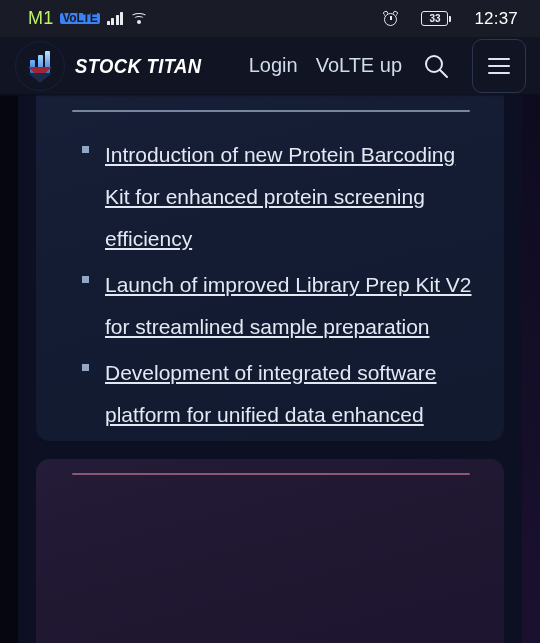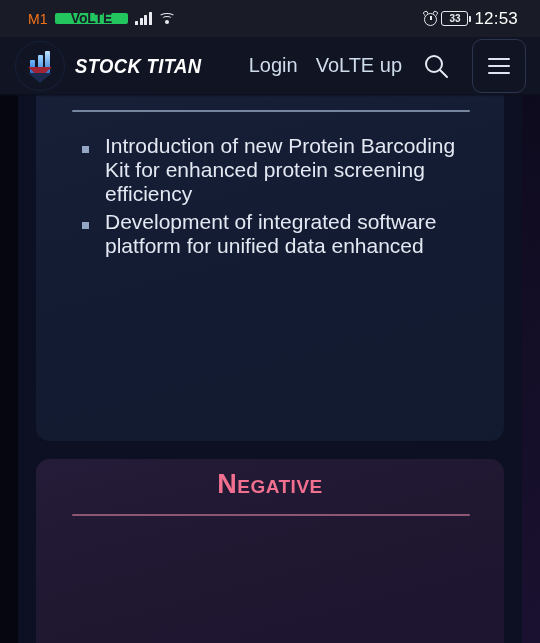--- a/index.html
+++ b/index.html
@@ -22,26 +22,26 @@
     position:absolute; top:0; left:0;
     width:540px; height:37px;
     background:#191c26;
     display:flex; align-items:center;
     padding:0 14px;
     color:#e8eaf0;
     font-size:15px;
     z-index:40;
   }
   .sb-left { display:flex; align-items:center; gap:7px; padding-left:14px; }
-  .sb-right { margin-left:auto; display:flex; align-items:center; gap:3px; padding-right:8px; }
-  .carrier { font-size:14px; letter-spacing:.2px; color:#f97316; }
+  .sb-right { margin-left:auto; display:flex; align-items:center; gap:23px; padding-right:8px; }
+  .carrier { font-size:18px; letter-spacing:.2px; color:#bef264; }
   .volte {
-    background:#22c55e; color:#191c26;
-    font-size:14px; font-weight:bold;
-    border-radius:2px; padding:1px 16px;
+    background:#3b82f6; color:#191c26;
+    font-size:12px; font-weight:bold;
+    border-radius:2px; padding:1px 2px;
     letter-spacing:-.2px; line-height:9px;
   }
   .bars { display:flex; align-items:flex-end; gap:1.5px; height:13px; }
   .bars i { display:block; width:3px; background:#e8eaf0; border-radius:.5px; }
   .bars i:nth-child(1){height:4px;} .bars i:nth-child(2){height:7px;}
   .bars i:nth-child(3){height:10px;} .bars i:nth-child(4){height:13px;}
   .wifi { width:17px; height:13px; position:relative; }
   .wifi span {
     position:absolute; left:50%; transform:translateX(-50%);
     border:1.6px solid #e8eaf0; border-bottom-color:transparent;
@@ -190,22 +190,23 @@
   ul.points {
     list-style:none;
     margin:22px 28px 0 46px;
     padding:0;
   }
   ul.points li {
     position:relative;
     padding-left:23px;
     margin-bottom:4px;
     font-size:21px;
-    line-height:24px;
+    line-height:42px;
     color:#e3e8f2;
+    text-decoration:underline;
   }
   ul.points li::before {
     content:"";
     position:absolute; left:0; top:12px;
     width:7px; height:7px;
   }
   .card-positive ul.points li::before { background:#93a7c4; }
   .card-negative ul.points li::before { background:#e4849f; }
 
   
@@ -225,26 +226,26 @@
     <div class="gutter-right"></div>
     <div class="scroll-strip"></div>
 
     <div class="content">
 
       <section class="card card-positive">
         <h2 class="card-title">Positive</h2>
         <div class="divider"></div>
         <ul class="points">
           <li>Introduction of new Protein Barcoding Kit for enhanced protein screening efficiency</li>
+          <li>Launch of improved Library Prep Kit V2 for streamlined sample preparation</li>
           <li>Development of integrated software platform for unified data enhanced</li>
         </ul>
       </section>
 
       <section class="card card-negative">
-        <h2 class="card-title">Negative</h2>
         <div class="divider"></div>
       </section>
 
     </div>
   </div>
 
   <div class="header-shadow"></div>
 
   <header class="siteheader">
     <div class="logo-wrap">
@@ -297,17 +298,17 @@
       <span class="alarm">
         <span class="e1"></span>
           <span class="e2"></span>
         <span class="face"></span>
           <span class="hand"></span>
       </span>
       <span class="battery">
         <span class="body">33</span>
         <span class="cap"></span>
       </span>
-      <span class="clock">12:53</span>
+      <span class="clock">12:37</span>
     </div>
   </div>
 
 </div>
 
 </body></html>

